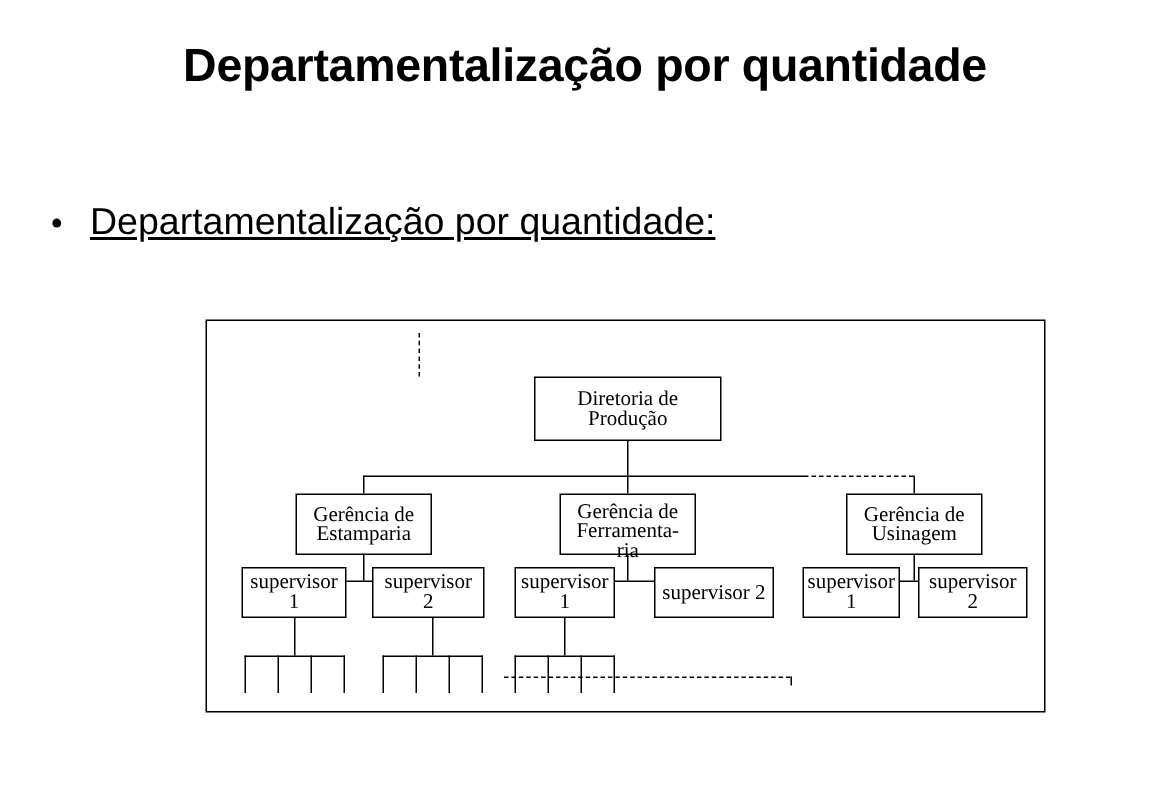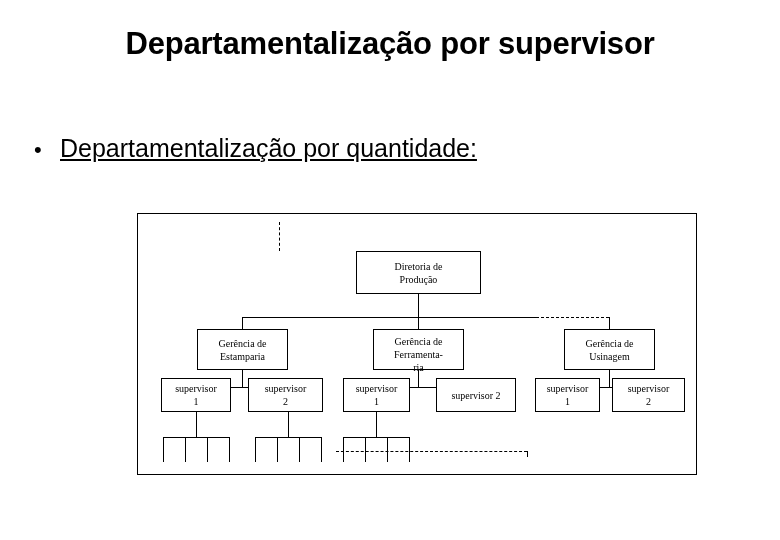--- a/index.html
+++ b/index.html
@@ -77,21 +77,21 @@
     height: 100%;
   }
 
   
   .node {
     position: absolute;
     border: 1px solid #000000;
     box-sizing: border-box;
     background: #ffffff;
     font-family: "Liberation Serif", serif;
-    font-size: 10px;
+    font-size: 14px;
     line-height: 13px;
     text-align: center;
     color: #000000;
     display: block;
     padding-top: 4px;
     white-space: pre-line;
     z-index: 3;
   }
   .node.n-center {
     display: flex;
@@ -122,21 +122,21 @@
   .dash-h {
     position: absolute;
     height: 0;
     border-top: 1px dashed #000000;
     z-index: 1;
   }
 </style>
 </head>
 <body>
 
-<div id="slide-title">Departamentalização por supervisor</div>
+<div id="slide-title">Departamentalização por quantidade</div>
 
 <div id="bullet-list">
   <div class="bullet-row">
     <span class="bullet-mark">•</span>
     <span class="bullet-text">Departamentalização por quantidade:</span>
   </div>
 </div>
 
 <div id="diagram">
   <div id="diagram-inner">

